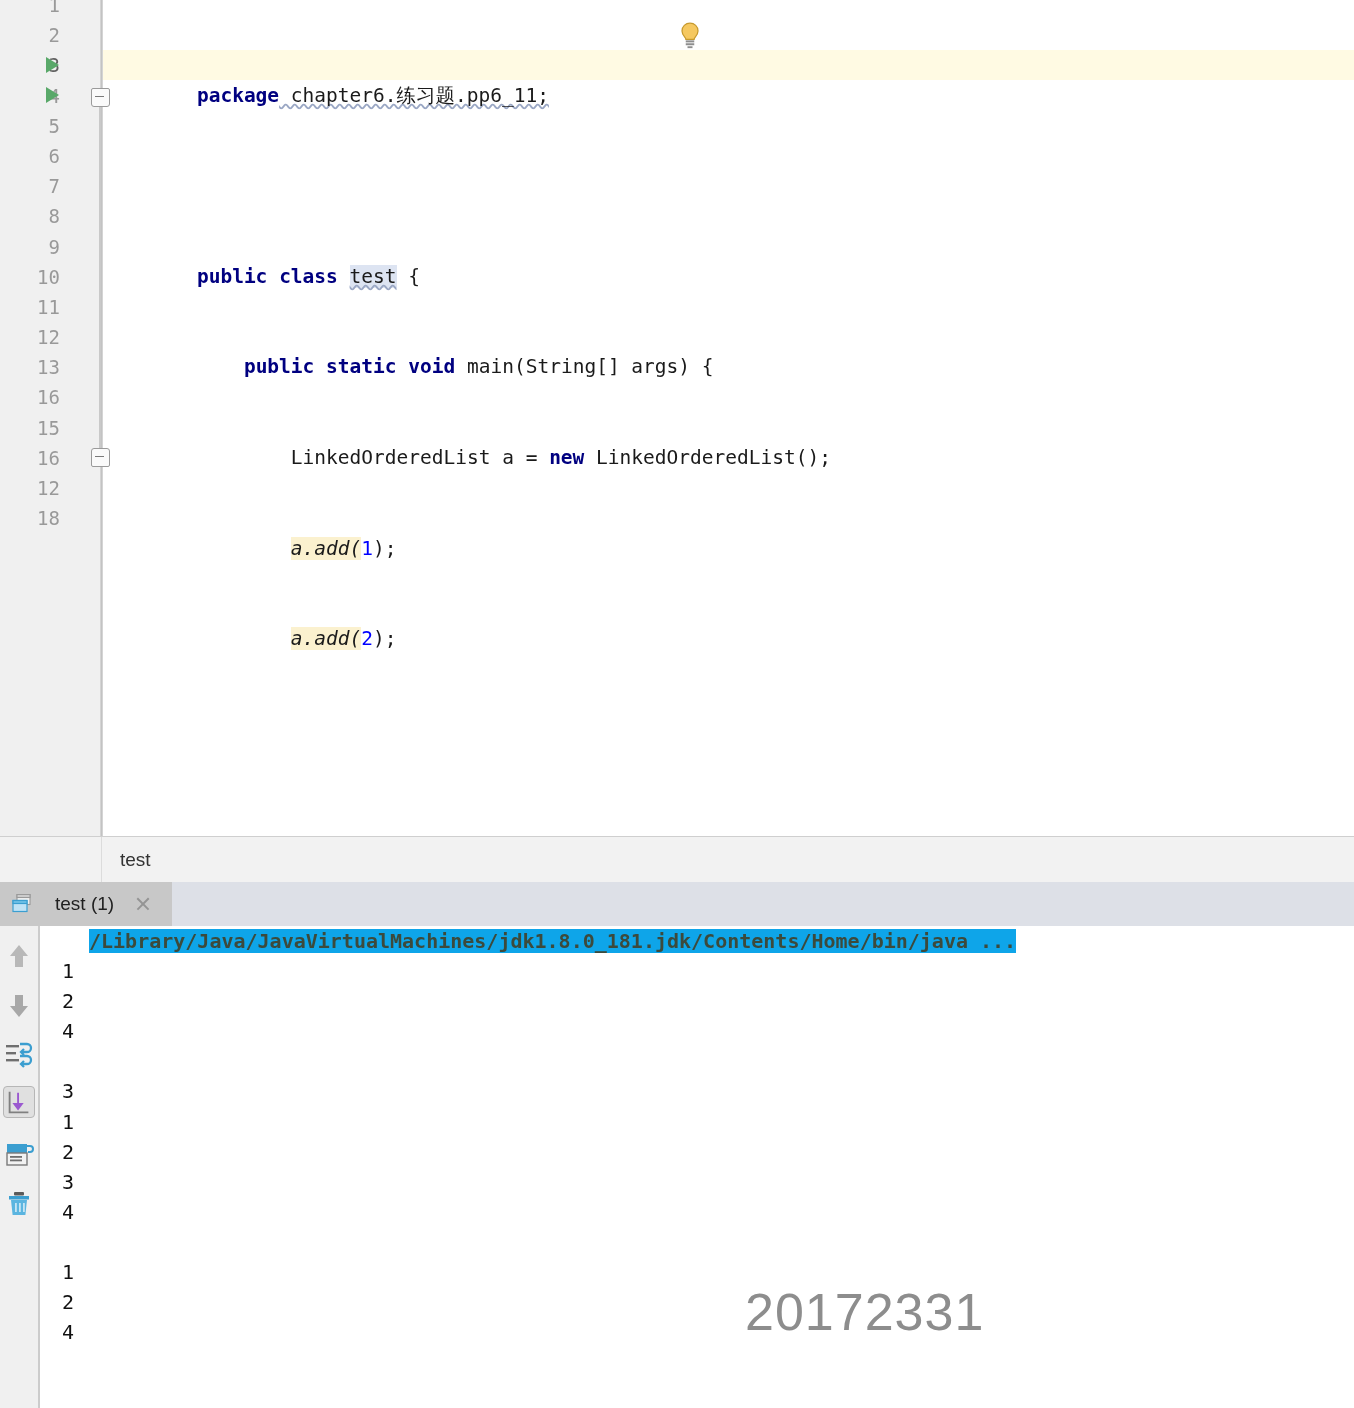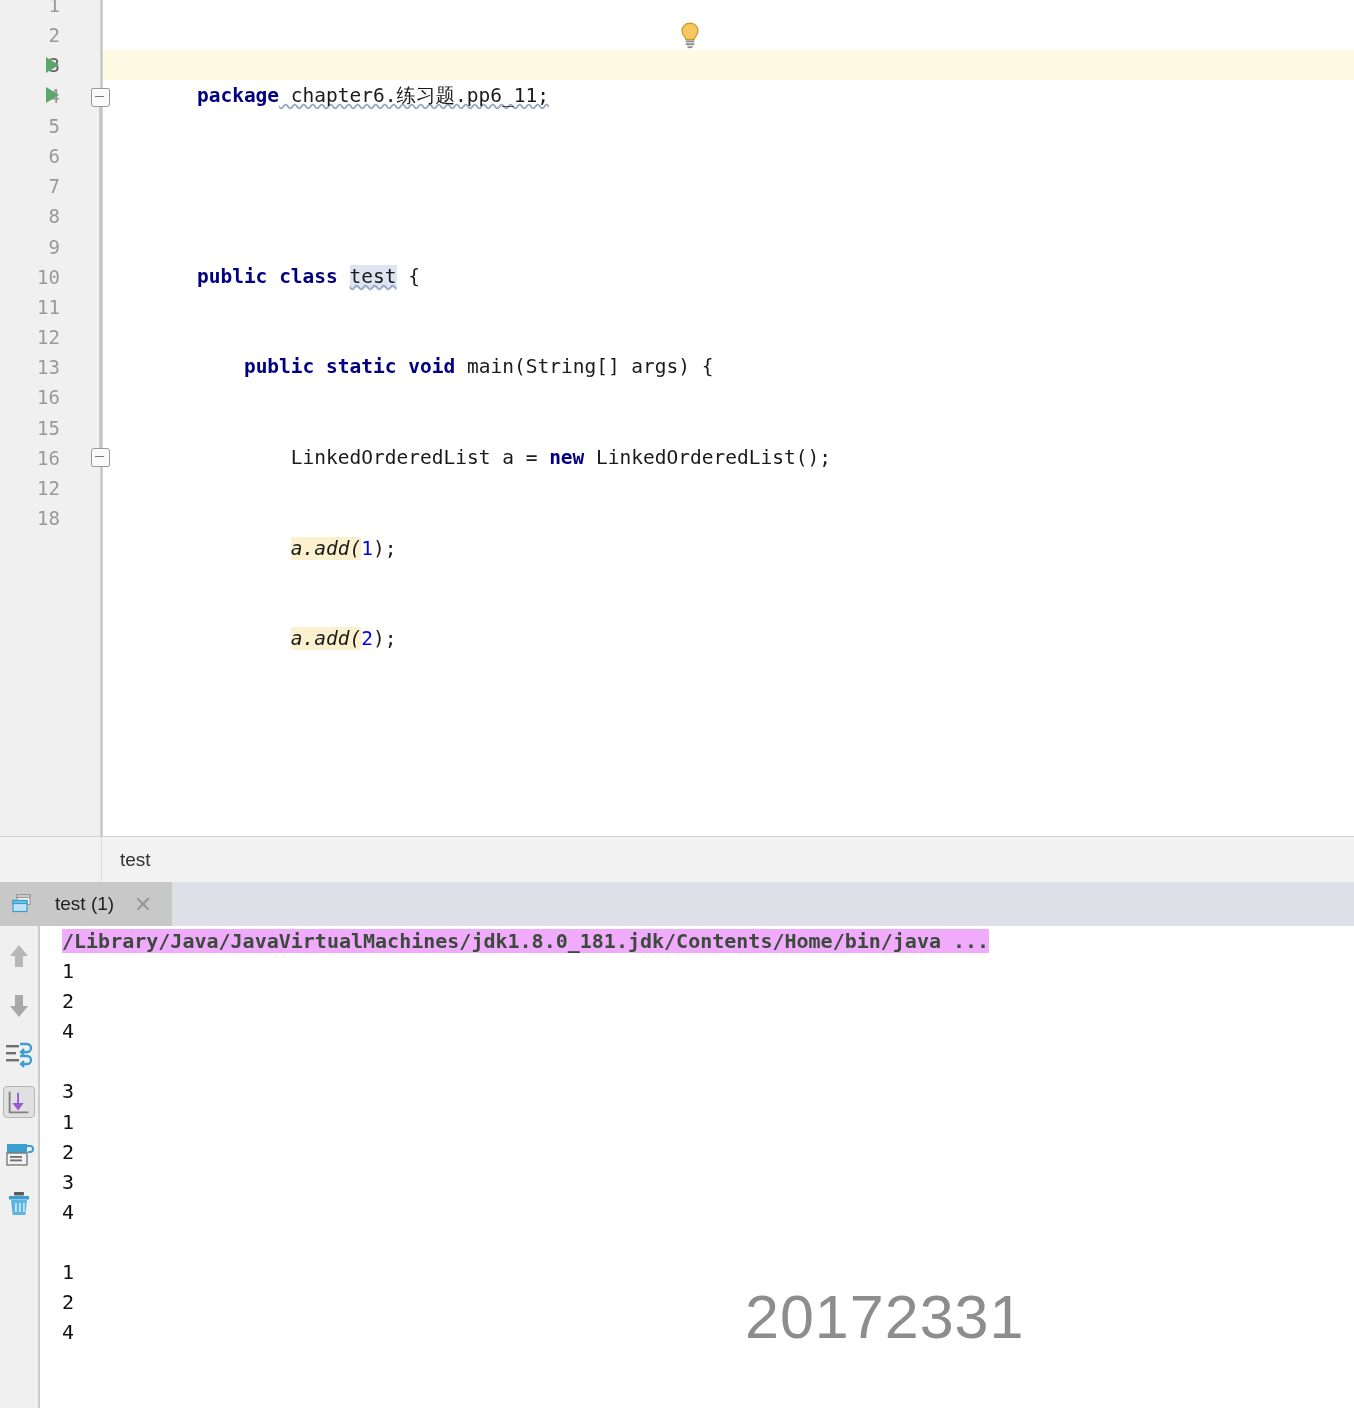--- a/index.html
+++ b/index.html
@@ -65,22 +65,22 @@
   .console-wrap{position:absolute;left:0;top:44px;width:1354px;height:482px;background:#ffffff;}
   .sidetools{position:absolute;left:0;top:0;width:38px;height:482px;background:#f0f0f0;}
   .sidetools-div{position:absolute;left:38px;top:0;width:2px;height:482px;background:#cccccc;}
   .tool{position:absolute;left:3px;width:32px;height:32px;}
   .tool.sel{background:#e0e0e0;border:1px solid #b6b6b6;border-radius:4px;box-sizing:border-box;}
 
   .console{position:absolute;left:42px;top:0;right:0;height:482px;overflow:hidden;}
   .cline{height:30.1px;line-height:30.1px;white-space:pre;padding-left:20px;
          font-family:"DejaVu Sans Mono","Liberation Mono",monospace;font-size:20px;color:#111111;}
   .cline.cmd{font-weight:bold;color:#3c4a3c;}
-  .cmd-hl{background:#f0abfc;}
-  .watermark{position:absolute;left:745px;top:1282px;font-size:61px;color:#8d8d8d;
+  .cmd-hl{background:#0ea5e9;margin-left:27px;}
+  .watermark{position:absolute;left:745px;top:1282px;font-size:52px;color:#8d8d8d;
              font-family:"Liberation Sans",sans-serif;letter-spacing:1px;}
 </style>
 </head>
 <body>
 
 <div class="app">
 
   <div class="editor">
     <div class="row-hl" style="top:50px;"></div>
 

